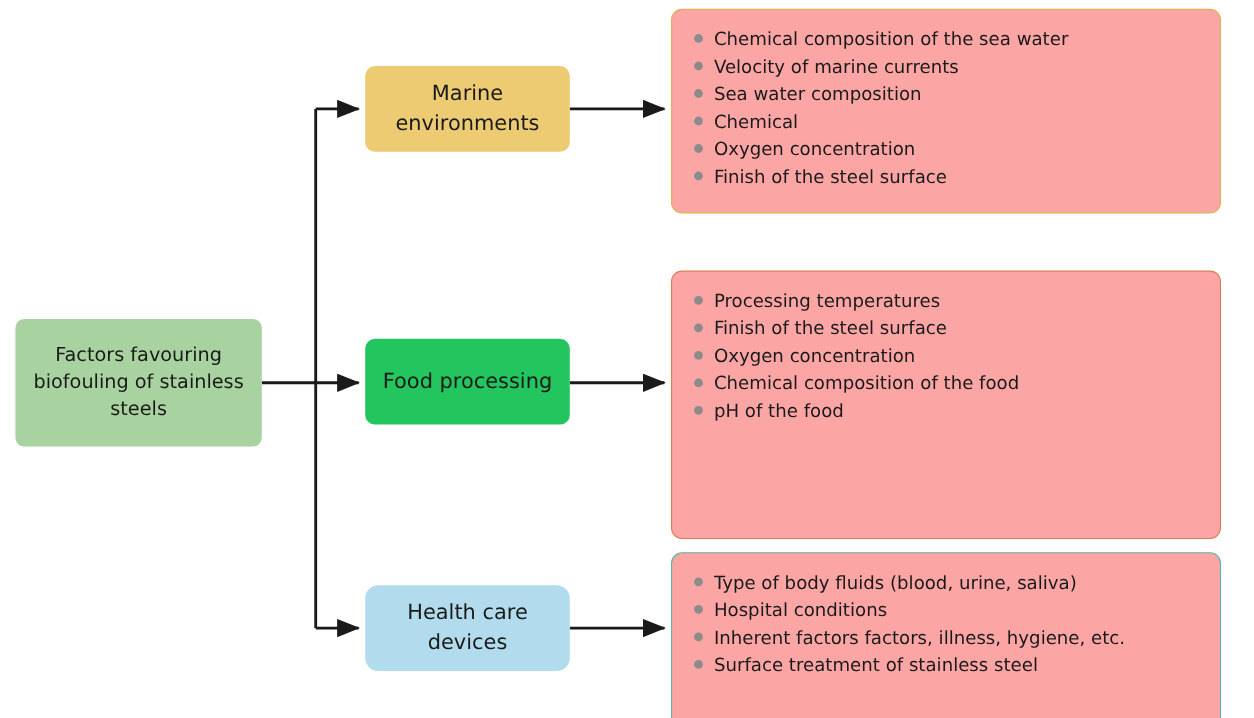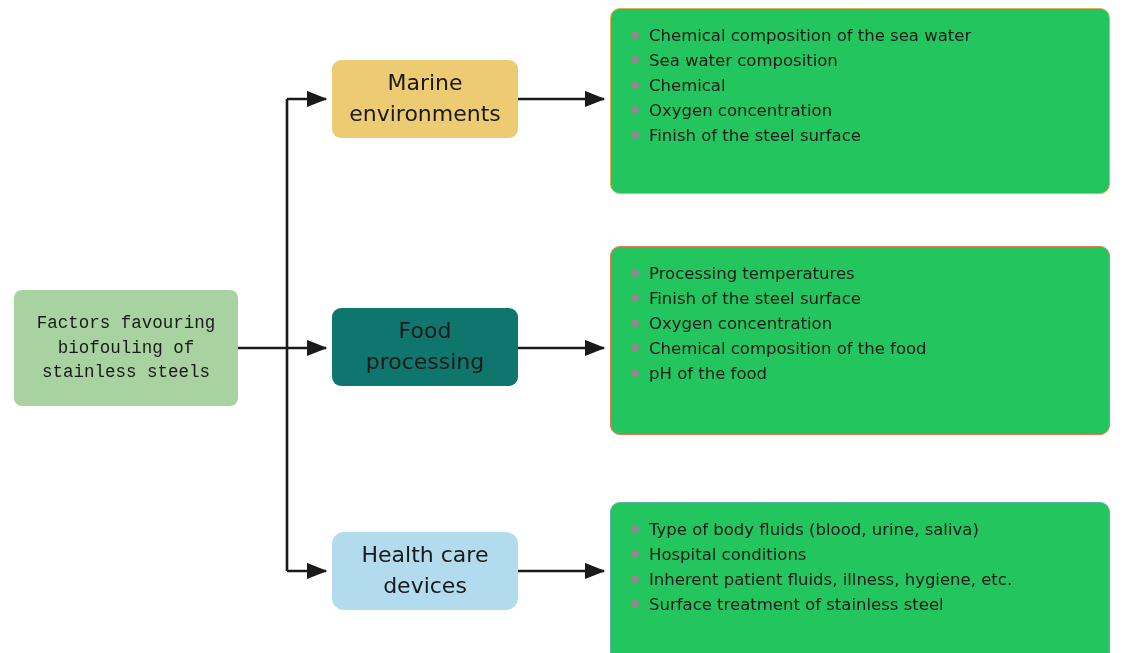--- a/index.html
+++ b/index.html
@@ -39,57 +39,56 @@
     border-radius: 8px;
     display: flex;
     align-items: center;
     justify-content: center;
     text-align: center;
     color: #1a1a1a;
     font-size: 17.5px;
     line-height: 1.42;
     box-sizing: border-box;
     padding: 10px 8px;
-    font-family: Liberation Mono, monospace;
   }
 
   
   .branch-node {
     position: absolute;
     left: 332px;
     width: 186px;
     height: 78px;
     border-radius: 9px;
     display: flex;
     align-items: center;
     justify-content: center;
     text-align: center;
     color: #1a1a1a;
-    font-size: 22px;
+    font-size: 19px;
     line-height: 1.4;
     box-sizing: border-box;
     padding: 4px 8px;
   }
   .branch-marine { top: 60px;  background: #edcb72; }
-  .branch-food   { top: 308px; background: #0f766e; }
+  .branch-food   { top: 308px; background: #22c55e; }
   .branch-health { top: 532px; background: #b2dcee; border-radius: 12px; }
 
   
   .panel {
     position: absolute;
     left: 610px;
     width: 500px;
-    background: #22c55e;
+    background: #fca5a5;
     border: 1.6px solid #cccccc;
     border-radius: 10px;
     box-sizing: border-box;
     padding: 14px 18px 16px 18px;
   }
   .panel-marine { top: 8px;   height: 186px; border-color: #e0ae55; }
-  .panel-food   { top: 246px; height: 189px; border-color: #e07a50; }
+  .panel-food   { top: 246px; height: 244px; border-color: #e07a50; }
   .panel-health { top: 502px; height: 160px; border-color: #59b5a3; }
 
   .panel ul {
     list-style: none;
     margin: 0;
     padding: 0;
   }
   .panel li {
     position: relative;
     padding-left: 20px;
@@ -146,21 +145,21 @@
     <span>Food processing</span>
   </div>
 
   <div class="branch-node branch-health">
     <span>Health care devices</span>
   </div>
 
   <div class="panel panel-marine">
     <ul>
       <li><span class="bullet"></span><span>Chemical composition of the sea water</span></li>
-      <li><span class="bullet"></span></li>
+      <li><span class="bullet"></span><span>Velocity of marine currents</span></li>
       <li><span class="bullet"></span><span>Sea water composition</span></li>
       <li><span class="bullet"></span><span>Chemical</span></li>
       <li><span class="bullet"></span><span>Oxygen concentration</span></li>
       <li><span class="bullet"></span><span>Finish of the steel surface</span></li>
     </ul>
   </div>
 
   <div class="panel panel-food">
     <ul>
       <li><span class="bullet"></span><span>Processing temperatures</span></li>
@@ -168,18 +167,18 @@
       <li><span class="bullet"></span><span>Oxygen concentration</span></li>
       <li><span class="bullet"></span><span>Chemical composition of the food</span></li>
       <li><span class="bullet"></span><span>pH of the food</span></li>
     </ul>
   </div>
 
   <div class="panel panel-health">
     <ul>
       <li><span class="bullet"></span><span>Type of body fluids (blood, urine, saliva)</span></li>
       <li><span class="bullet"></span><span>Hospital conditions</span></li>
-      <li><span class="bullet"></span><span>Inherent patient fluids, illness, hygiene, etc.</span></li>
+      <li><span class="bullet"></span><span>Inherent factors factors, illness, hygiene, etc.</span></li>
       <li><span class="bullet"></span><span>Surface treatment of stainless steel</span></li>
     </ul>
   </div>
 
 </div>
 
 </body></html>

